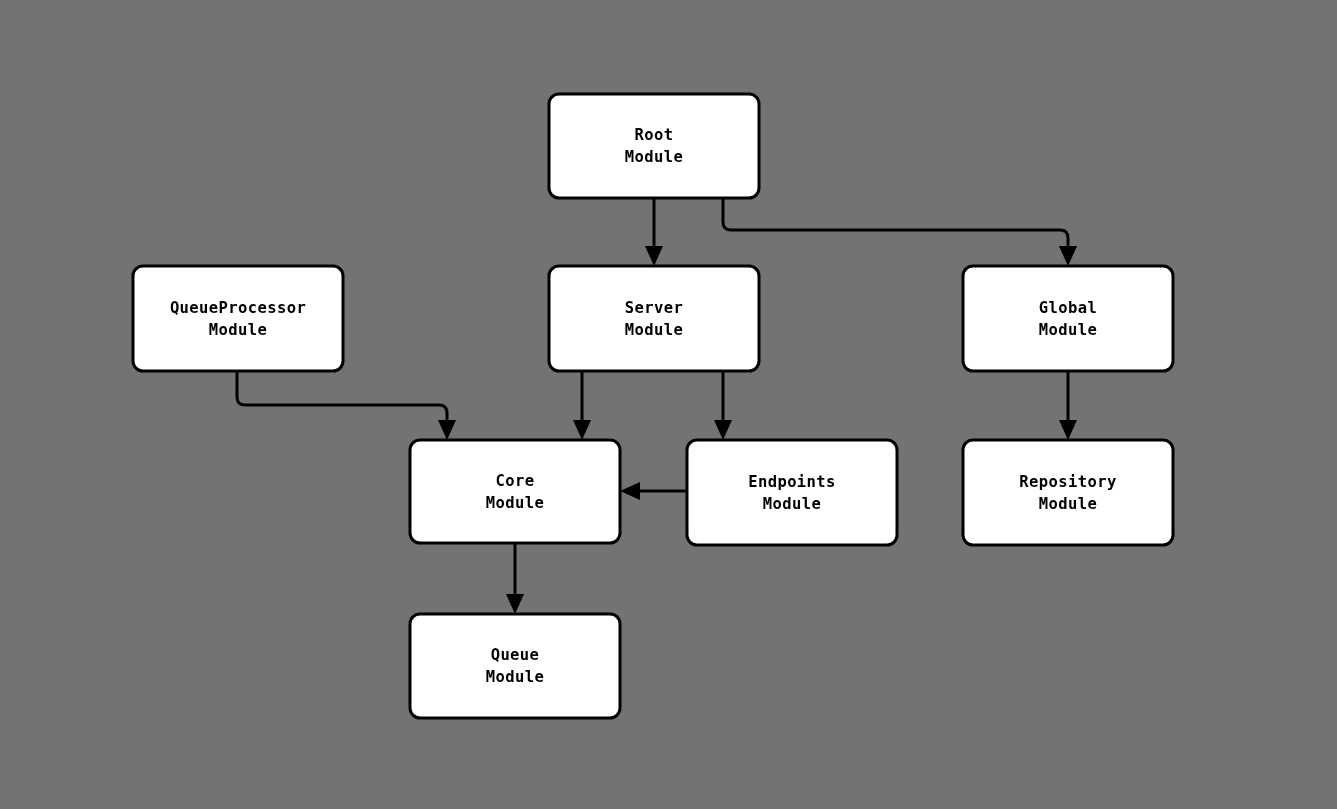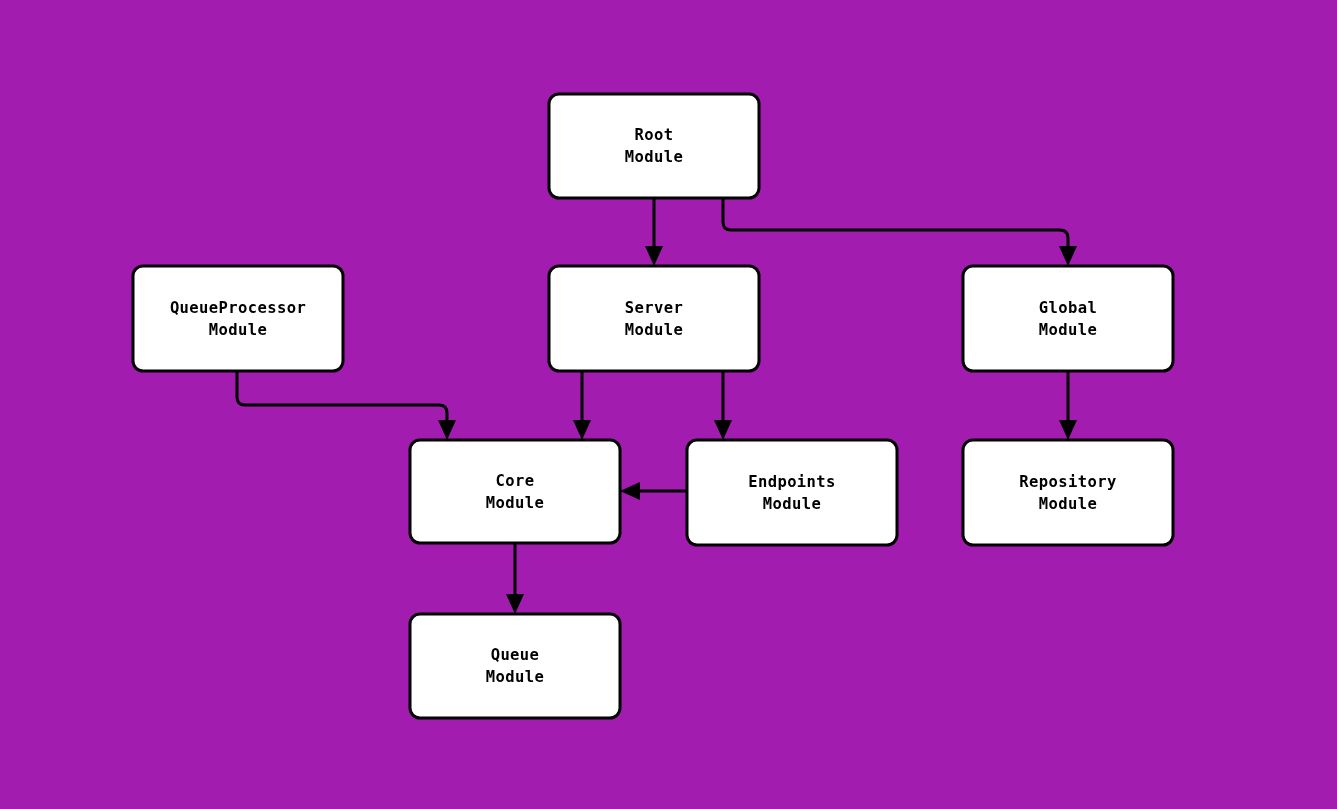--- a/index.html
+++ b/index.html
@@ -10,21 +10,21 @@
   body {
     width: 1337px;
     height: 809px;
     font-family: "DejaVu Sans Mono", monospace;
     overflow: hidden;
   }
   #diagram-canvas {
     position: relative;
     width: 1337px;
     height: 809px;
-    background: #a21caf;
+    background: #737373;
   }
   svg.diagram-svg {
     position: absolute;
     top: 0;
     left: 0;
     width: 1337px;
     height: 809px;
     display: block;
   }
   .node-box {

